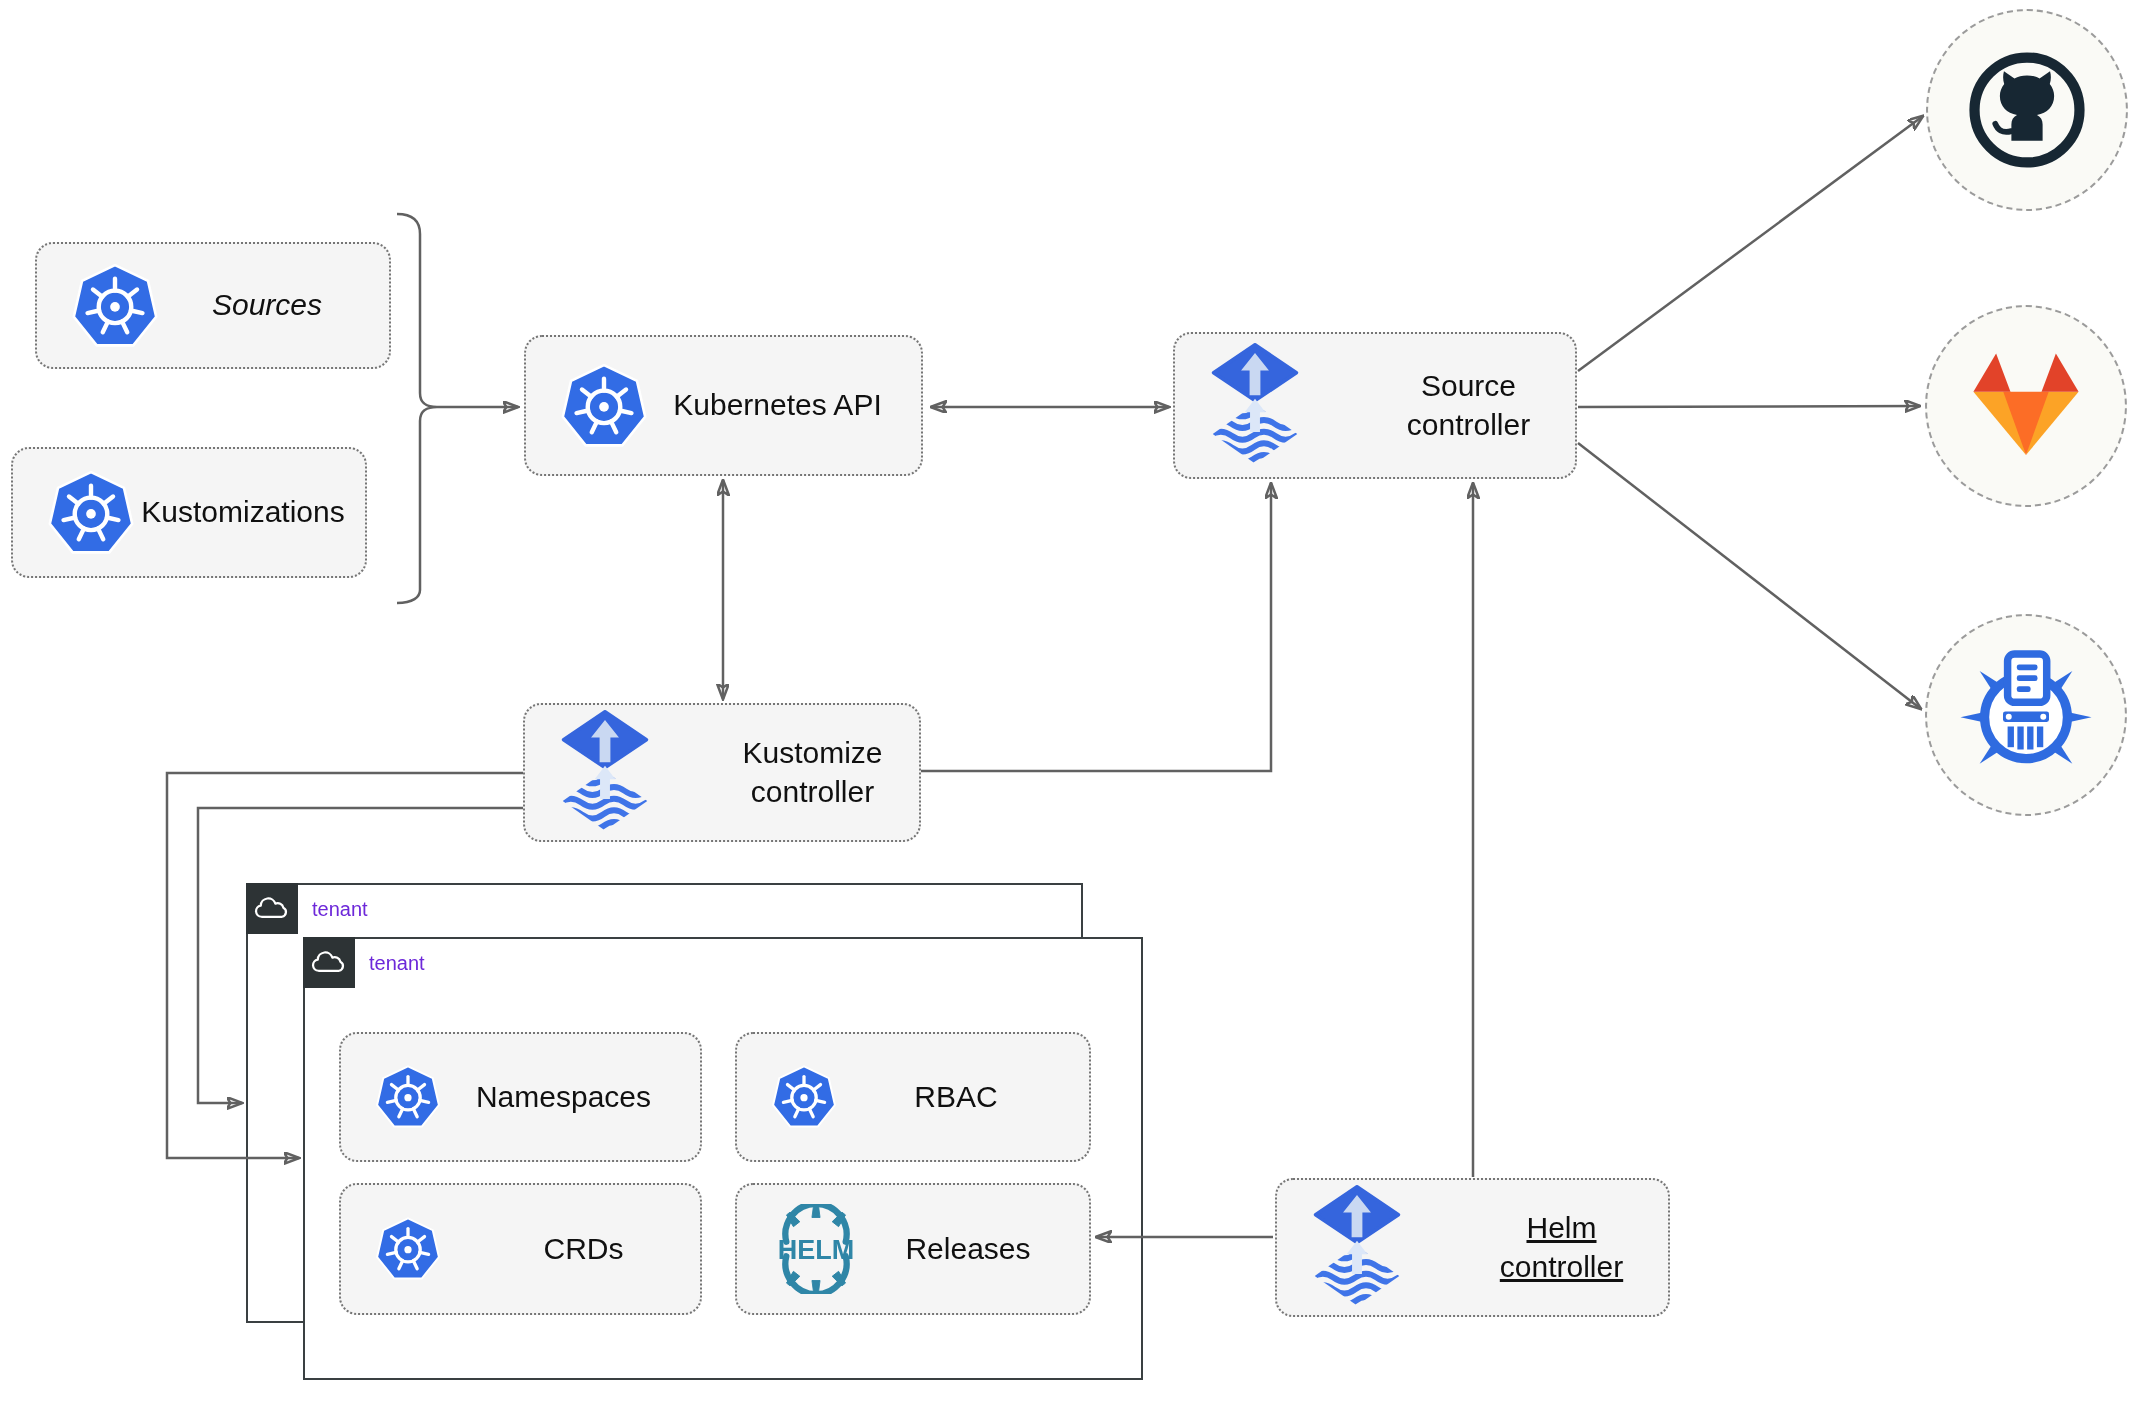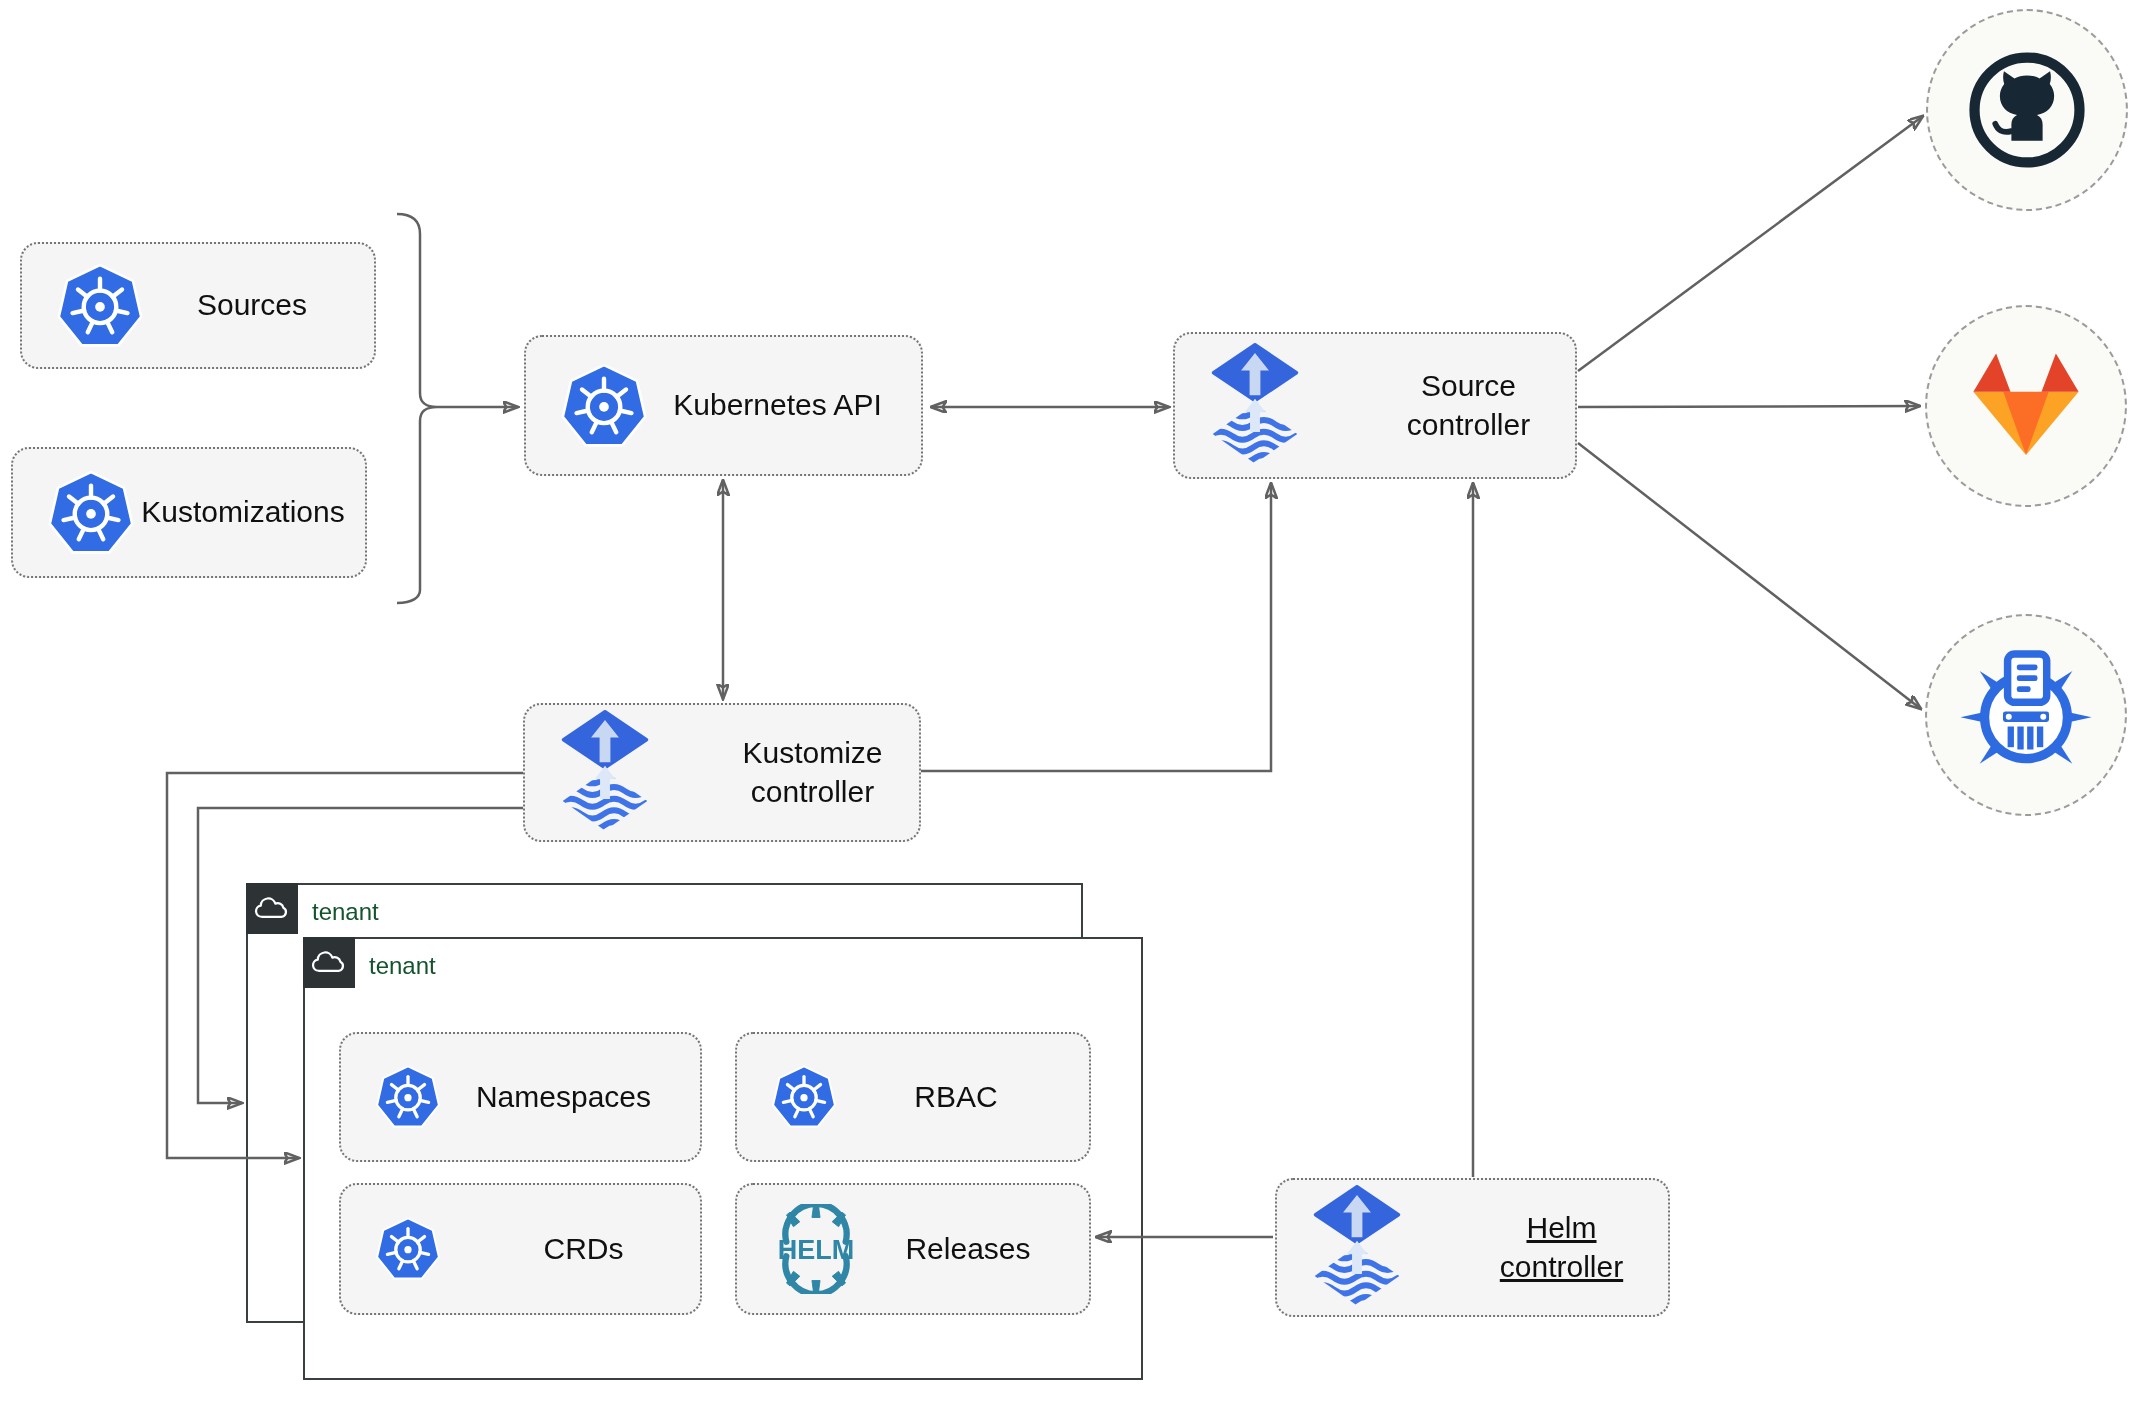--- a/index.html
+++ b/index.html
@@ -24,21 +24,21 @@
   .icon.helm svg{width:90px;height:90px;}
   .tenant{
     position:absolute;background:#ffffff;border:2.5px solid #3a4042;box-sizing:border-box;
   }
   .tenant .tab{
     position:absolute;left:-2.5px;top:-2.5px;width:52px;height:51px;background:#2d3335;
     display:flex;align-items:center;justify-content:center;
   }
   .tenant .tab svg{width:36px;height:27px;}
   .tenant .tenant-label{
-    position:absolute;left:64px;top:13px;font-size:24px;color:#14532d;
+    position:absolute;left:64px;top:13px;font-size:20px;color:#6d28d9;
   }
   .endpoint{
     position:absolute;width:202px;height:202px;border-radius:50%;
     border:2.5px dashed #9b9b9b;background:#fafaf6;box-sizing:border-box;
     display:flex;align-items:center;justify-content:center;
   }
   .wires{position:absolute;left:0;top:0;width:2144px;height:1407px;pointer-events:none;z-index:60;}
   .wires path,.wires line{stroke:#616161;stroke-width:2.5;fill:none;}
   .defs-hidden{position:absolute;width:0;height:0;overflow:hidden;}
 </style>
@@ -150,21 +150,21 @@
   </div>
   <div class="tenant" style="left:303px;top:937px;width:840px;height:443px;">
     <div class="tab">
         <svg viewBox="0 0 48 34">
           <use href="#sym-cloud"></use>
         </svg>
       </div>
     <div class="tenant-label">tenant</div>
   </div>
 
-  <div class="node" style="left:20px;top:242px;width:356px;height:127px;">
+  <div class="node" style="left:35px;top:242px;width:356px;height:127px;font-style:italic;">
     <span class="icon k8s-lg">
         <svg viewBox="0 0 100 100">
           <use href="#sym-k8s"></use>
         </svg>
       </span>
     <span class="label">Sources</span>
   </div>
   <div class="node" style="left:11px;top:447px;width:356px;height:131px;">
     <span class="icon k8s-lg">
         <svg viewBox="0 0 100 100">

